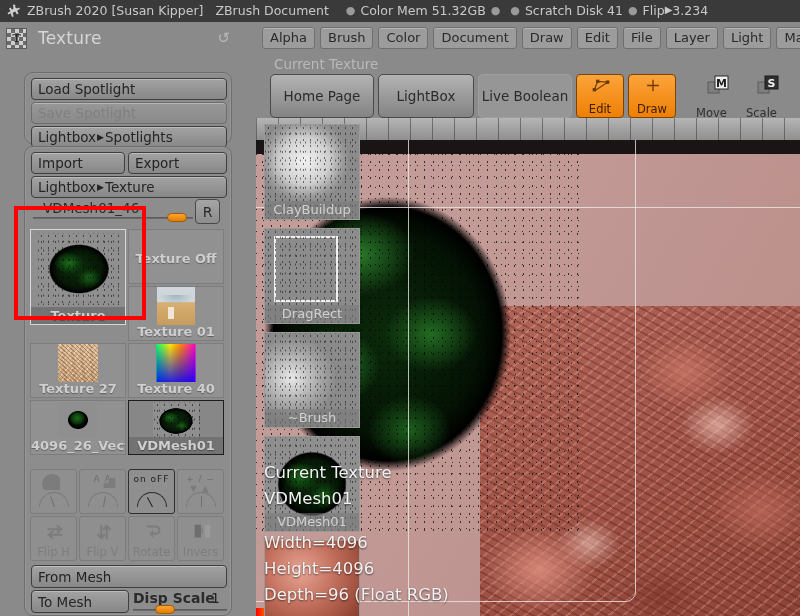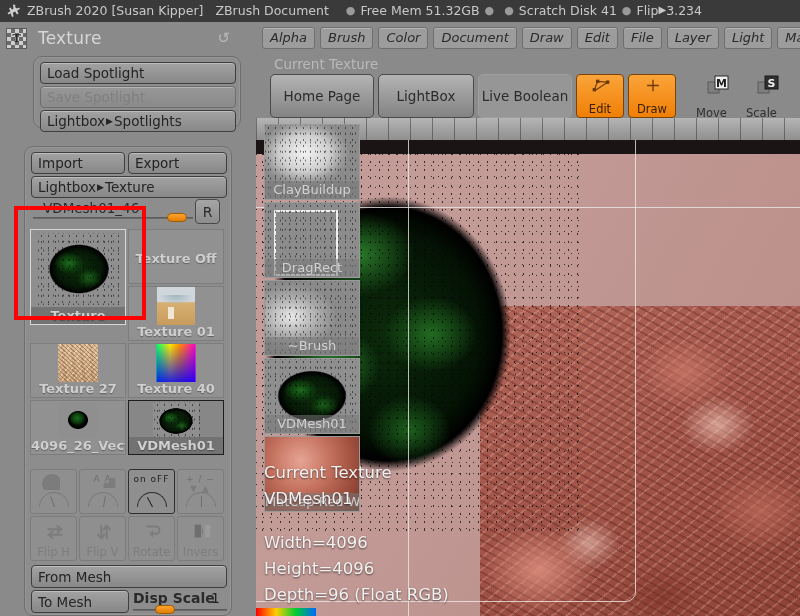--- a/index.html
+++ b/index.html
@@ -37,21 +37,20 @@
   .menu-btn {
     background: #9c9c9c;
     border: 1px solid #6f6f6f;
     border-radius: 3px;
     color: #2a2a2a;
     font-size: 13px;
     padding: 2px 7px 3px;
     line-height: 15px;
     white-space: nowrap;
     box-shadow: inset 0 1px 0 rgba(255,255,255,0.25);
-    font-style: italic;
   }
 
   
   .palette-header {
     position: absolute; top: 22px; left: 0; width: 256px; height: 32px;
     display: flex; align-items: center;
   }
   .ph-icon {
     width: 21px; height: 21px; margin-left: 6px; flex: 0 0 auto;
     background-image:
@@ -284,21 +283,21 @@
     position: absolute; background: rgba(235,235,235,.78);
   }
   .guide-box {
     position: absolute; border: 1px solid rgba(240,240,240,.75);
     border-radius: 10px; pointer-events: none;
   }
 
   
   .tool-shelf { position: absolute; left: 8px; top: 70px; width: 96px; }
   .shelf-cell {
-    position: relative; width: 96px; height: 76px; margin-bottom: 2px;
+    position: relative; width: 96px; height: 96px; margin-bottom: 8px;
     border: 1px solid #9a9a9a; overflow: hidden; background: #909090;
   }
   .shelf-cell .cap {
     position: absolute; bottom: 0; left: 0; right: 0; text-align: center;
     color: #d0d0d0; font-size: 13px; line-height: 18px;
     background: rgba(120,120,120,.55); white-space: nowrap; overflow: hidden;
   }
   .clay {
     position: absolute; inset: 0;
     background:
@@ -337,21 +336,21 @@
 
   <div class="titlebar">
     <svg class="tb-logo" viewBox="0 0 16 16">
       <path d="M7 1.5 L9.5 2 L9 4 L11 5.5 L13.5 4.5 L13.8 6 L11.2 7.4 L12.5 10.5 L11 11.5 L9.2 8.6
                L6.8 9.8 L7.6 13.5 L6 14 L4.6 10.2 L2.4 11.4 L1.6 10 L4.4 8.2 L3 5.6 L4.5 4.6 L6.2 6.8
                L7.4 5.4 Z" fill="#cfcfcf"></path>
     </svg>
     <span class="tb-seg">ZBrush 2020 [Susan Kipper]</span>
     <span class="tb-seg">ZBrush Document</span>
     <span class="tb-dot">●</span>
-    <span>Free Mem 51.32GB</span>
+    <span>Color Mem 51.32GB</span>
     <span class="tb-dot">●</span>
     <span class="tb-dot">●</span>
     <span>Scratch Disk 41</span>
     <span class="tb-dot">●</span>
     <span>Flip</span>
     <span class="tb-arrow">▶</span>
     <span>3.234</span>
     <span style="width:5px"></span>
 
   </div>
@@ -483,21 +482,21 @@
       <div>VDMesh01</div>
       <div style="height:18px"></div>
       <div>Width=4096</div>
       <div>Height=4096</div>
       <div>Depth=96 (Float RGB)</div>
     </div>
   </div>
 
   <div class="leftpanel">
 
-    <div class="group" style="left:24px;top:2px;width:208px;height:72px;margin-left:9px;">
+    <div class="group" style="left:24px;top:18px;width:208px;height:72px;">
       <div class="wbtn" style="position:absolute;left:6px;top:5px;width:196px;height:22px;">Load Spotlight</div>
       <div class="wbtn dim" style="position:absolute;left:6px;top:29px;width:196px;height:22px;">Save Spotlight</div>
       <div class="wbtn" style="position:absolute;left:6px;top:53px;width:196px;height:22px;">
         <span>Lightbox</span>
         <span class="tri">▶</span>
         <span>Spotlights</span>
       </div>
     </div>
 
     <div class="group" style="left:24px;top:92px;width:208px;height:470px;">

